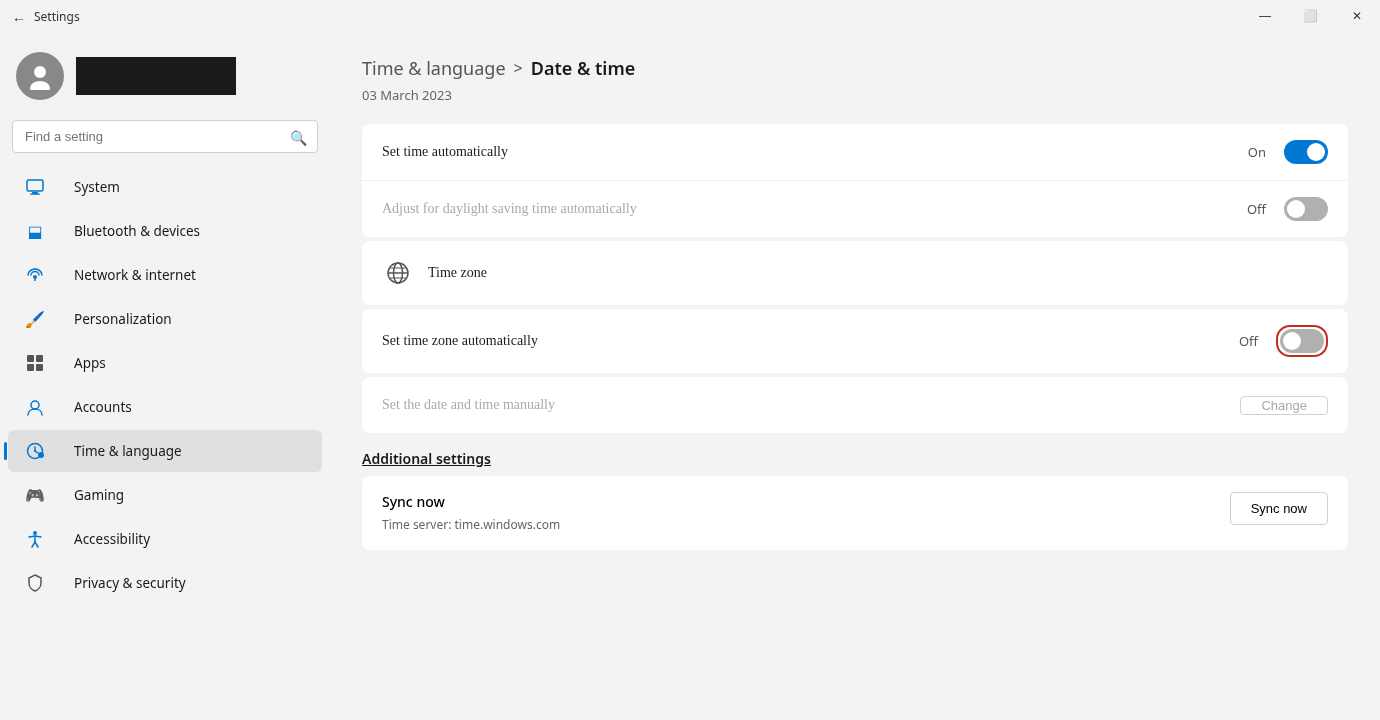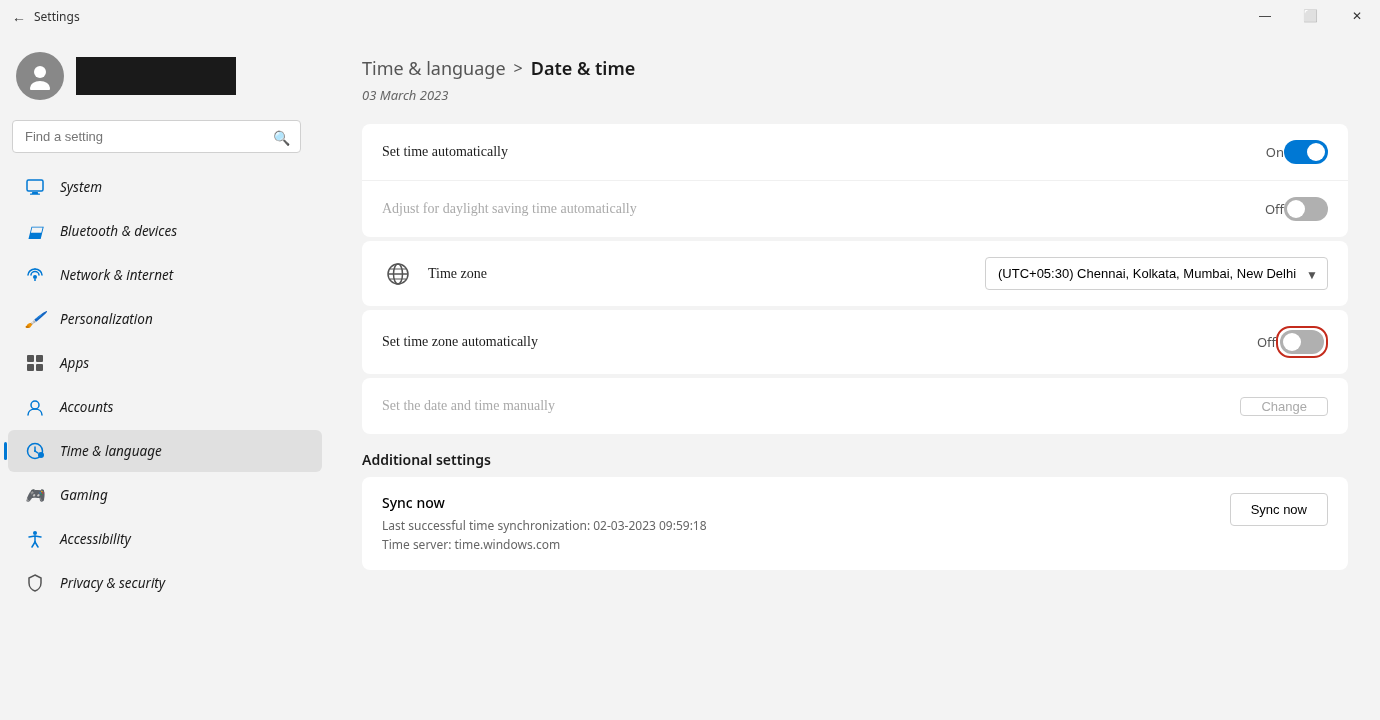--- a/index.html
+++ b/index.html
@@ -81,21 +81,21 @@
       color: white;
       font-size: 22px;
       flex-shrink: 0;
     }
     .avatar-name-box {
       background: #1a1a1a;
       width: 160px;
       height: 38px;
     }
     .search-box {
-      margin: 0 29px 12px 12px;
+      margin: 0 12px 12px 12px;
       position: relative;
     }
     .search-input {
       width: 100%;
       padding: 8px 36px 8px 12px;
       border: 1px solid #d0d0d0;
       border-radius: 4px;
       background: white;
       font-size: 13px;
       outline: none;
@@ -104,28 +104,27 @@
       position: absolute;
       right: 10px;
       top: 50%;
       transform: translateY(-50%);
       color: #666;
       font-size: 14px;
     }
     .nav-item {
       display: flex;
       align-items: center;
-      gap: 14px;
+      gap: 28px;
       padding: 10px 16px;
       cursor: pointer;
       border-radius: 6px;
       margin: 1px 8px;
       font-size: 13.5px;
       color: #1a1a1a;
-      font-style: italic;
     }
     .nav-item.active {
       background: #e0e0e0;
       position: relative;
     }
     .nav-item.active::before {
       content: '';
       position: absolute;
       left: -4px;
       top: 50%;
@@ -170,21 +169,20 @@
       font-size: 16px;
     }
     .breadcrumb-current {
       color: #1a1a1a;
       font-weight: 600;
     }
     .page-date {
       font-size: 13px;
       color: #666;
       margin-bottom: 20px;
-      font-style: italic;
     }
 
     
     .settings-card {
       background: white;
       border-radius: 8px;
       margin-bottom: 4px;
       padding: 0;
       overflow: hidden;
     }
@@ -201,21 +199,21 @@
       font-size: 14px;
       color: #1a1a1a;
       font-family: Liberation Serif, serif;
     }
     .settings-row-label.dimmed {
       color: #aaa;
     }
     .settings-row-right {
       display: flex;
       align-items: center;
-      gap: 0;
+      gap: 18px;
     }
     .toggle-label {
       font-size: 13px;
       color: #555;
     }
 
     
     .toggle {
       width: 44px;
       height: 24px;
@@ -304,20 +302,21 @@
       cursor: pointer;
       color: #aaa;
     }
 
     
     .section-title {
       font-size: 14px;
       font-weight: 600;
       color: #1a1a1a;
       margin: 16px 0 8px 0;
+      text-decoration: underline;
     }
     .sync-card {
       background: white;
       border-radius: 8px;
       padding: 16px 20px;
     }
     .sync-card-header {
       display: flex;
       align-items: flex-start;
       justify-content: space-between;
@@ -511,24 +510,20 @@
             <svg width="26" height="26" viewBox="0 0 26 26" fill="none">
               <circle cx="13" cy="13" r="10" stroke="#555" stroke-width="1.5" fill="none"></circle>
               <ellipse cx="13" cy="13" rx="4.5" ry="10" stroke="#555" stroke-width="1.5" fill="none"></ellipse>
               <line x1="3" y1="13" x2="23" y2="13" stroke="#555" stroke-width="1.5"></line>
               <line x1="5" y1="8" x2="21" y2="8" stroke="#555" stroke-width="1"></line>
               <line x1="5" y1="18" x2="21" y2="18" stroke="#555" stroke-width="1"></line>
             </svg>
           </div>
           <span class="settings-row-label">Time zone</span>
         </div>
-        <div class="select-wrapper">
-          <select class="timezone-select"><option>(UTC+05:30) Chennai, Kolkata, Mumbai, New Delhi</option><option>(UTC+00:00) UTC</option><option>(UTC-05:00) Eastern Time</option><option>(UTC-08:00) Pacific Time</option></select>
-          <span class="select-arrow">▼</span>
-        </div>
       </div>
     </div>
 
     <div class="settings-card" style="margin-top:4px;">
       <div class="settings-row">
         <span class="settings-row-label">Set time zone automatically</span>
         <div class="settings-row-right">
           <span class="toggle-label">Off</span>
           <div class="toggle-wrapper-highlighted">
             <div class="toggle off">
@@ -547,20 +542,19 @@
         </div>
       </div>
     </div>
 
     <div class="section-title">Additional settings</div>
 
     <div class="sync-card">
       <div class="sync-card-header">
         <div>
           <div class="sync-title">Sync now</div>
-          <div class="sync-sub">Last successful time synchronization: 02-03-2023 09:59:18</div>
           <div class="sync-sub">Time server: time.windows.com</div>
         </div>
         <button class="sync-btn">Sync now</button>
       </div>
     </div>
   </div>
 </div>
 
 </body></html>

